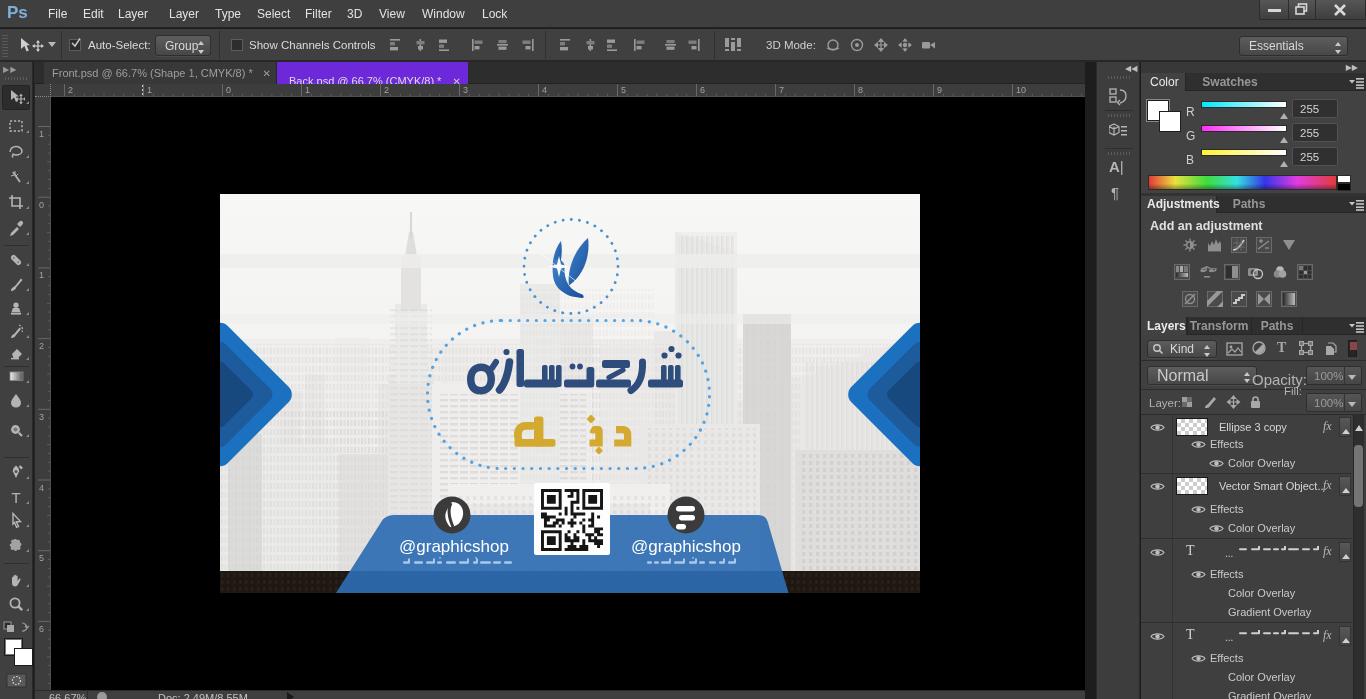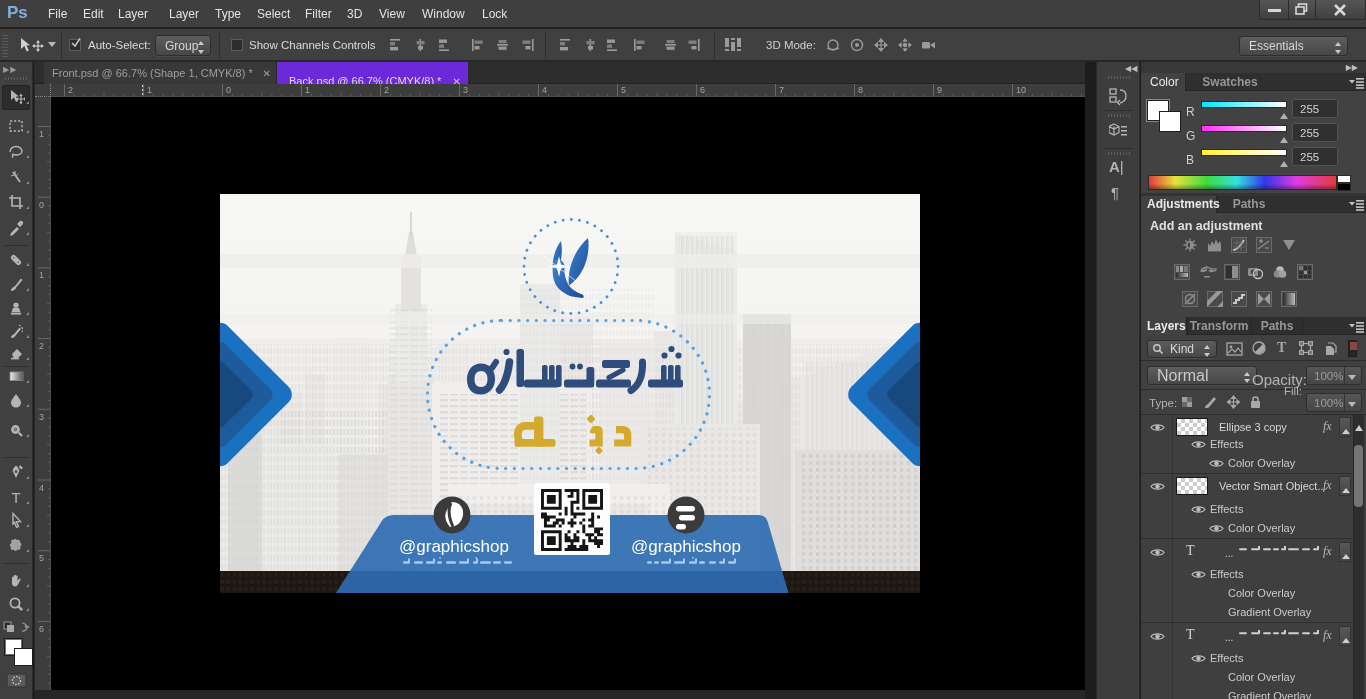--- a/index.html
+++ b/index.html
@@ -483,20 +483,27 @@
         <rect x="13" y="541.6" width="3" height="1" fill="#5d5d5d"></rect>
         <rect x="13" y="550.4" width="3" height="1" fill="#5d5d5d"></rect>
         <rect x="12" y="559.3" width="4" height="1" fill="#5d5d5d"></rect>
         <rect x="13" y="568.1" width="3" height="1" fill="#5d5d5d"></rect>
         <rect x="13" y="576.9" width="3" height="1" fill="#5d5d5d"></rect>
         <rect x="13" y="585.8" width="3" height="1" fill="#5d5d5d"></rect>
       </svg>
     </div>
     <div style="position:absolute;left:1px;top:22px;width:16px;height:13px;background:#3d3d3d;border-right:1px dotted #888;border-bottom:1px dotted #888"></div>
     <div style="position:absolute;left:17px;top:35px;width:1034px;height:593px;background:#000"></div>
+    <div style="position:absolute;left:1px;top:628px;width:1050px;height:9px;background:#3f3f3f;border-top:1px solid #2a2a2a">
+      <div style="position:absolute;left:14px;top:1px;font-size:11px;color:#c2c2c2">66.67%</div>
+      <div style="position:absolute;left:52px;top:0px;width:1px;height:9px;background:#2e2e2e"></div>
+      <div style="position:absolute;left:62px;top:1px;width:10px;height:10px;border-radius:50%;background:#9a9a9a"></div>
+      <div style="position:absolute;left:123px;top:1px;font-size:11px;color:#c2c2c2">Doc: 2.49M/8.55M</div>
+      <div style="position:absolute;left:252px;top:1px;width:0;height:0;border:5px solid transparent;border-left:7px solid #1a1a1a"></div>
+    </div>
   </div>
 <div style="position:absolute;left:51px;top:97px;width:1034px;height:593px;overflow:hidden">
     <svg width="700" height="399" viewBox="0 0 700 399" style="position:absolute;left:169px;top:97px">
 <defs>
 <linearGradient id="sky" x1="0" y1="0" x2="0" y2="1">
 <stop offset="0" stop-color="#f7f7f5"></stop>
           <stop offset="0.6" stop-color="#f2f1ef"></stop>
           <stop offset="1" stop-color="#ededeb"></stop>
         </linearGradient>
 <pattern id="vwin" width="7" height="9" patternUnits="userSpaceOnUse">
@@ -890,21 +897,21 @@
     </svg><div style="position:absolute;left:207px;top:5px;width:9px;height:17px;background:#262626;border:1px solid #1d1d1d">
       <div style="width:7px;height:8px;background:#8c4444;margin:1px"></div>
     </div><div style="position:absolute;left:0;top:26px;width:225px;height:29px;background:#404040;border-bottom:1px solid #2c2c2c"></div><div style="position:absolute;left:6px;top:31px;width:110px;height:19px;background:linear-gradient(#5d5d5d,#474747);border:1px solid #2e2e2e;border-radius:3px;box-shadow:0 1px 0 rgba(255,255,255,0.06)">
       <div style="position:absolute;left:9px;top:50%;transform:translateY(-50%);font-size:16px;color:#c9c9c9">Normal</div>
       <div style="position:absolute;right:6px;top:2px;width:0;height:0;border:3.5px solid transparent;border-bottom:4.5px solid #c9c9c9"></div>
       <div style="position:absolute;right:6px;top:12px;width:0;height:0;border:3.5px solid transparent;border-top:4.5px solid #c9c9c9"></div>
     </div><div style="position:absolute;left:111px;top:36px;font-size:15px;color:#b3b3b3">Opacity:</div><div style="position:absolute;left:165px;top:31px;width:56px;height:19px;background:linear-gradient(#555,#464646);border:1px solid #2e2e2e;border-radius:2px">
       <div style="position:absolute;left:7px;top:50%;transform:translateY(-50%);font-size:11.5px;color:#9b9b9b">100%</div>
       <div style="position:absolute;right:0;top:0;width:17px;height:100%;border-left:1px solid #333"></div>
       <div style="position:absolute;right:5px;top:8px;width:0;height:0;border:4px solid transparent;border-top:5px solid #b9b9b9"></div>
-    </div><div style="position:absolute;left:0;top:55px;width:225px;height:25px;background:#404040;border-bottom:1px solid #2c2c2c"></div><div style="position:absolute;left:8px;top:62px;font-size:11.5px;color:#b3b3b3">Type:</div><svg width="13" height="13" style="position:absolute;left:40px;top:61px">
+    </div><div style="position:absolute;left:0;top:55px;width:225px;height:25px;background:#404040;border-bottom:1px solid #2c2c2c"></div><div style="position:absolute;left:8px;top:62px;font-size:11.5px;color:#b3b3b3">Layer:</div><svg width="13" height="13" style="position:absolute;left:40px;top:61px">
       <g fill="#a8a8a8">
         <rect x="1" y="1" width="5" height="5" opacity="0.9"></rect>
         <rect x="6" y="6" width="5" height="5" opacity="0.9"></rect>
         <rect x="6" y="1" width="5" height="5" opacity="0.4"></rect>
         <rect x="1" y="6" width="5" height="5" opacity="0.4"></rect>
       </g>
     </svg><svg width="15" height="14" style="position:absolute;left:62px;top:60px">
       <path d="M2,13 C2,10.5 3.5,10 5,9 L11,2 L13,4 L7,11 C6,13 4.5,13 2,13 Z" fill="#a8a8a8"></path>
     </svg><svg width="15" height="14" style="position:absolute;left:85px;top:60px">
       <path d="M7.5,1 V13 M1.5,7 H13.5 M7.5,1 l-2,2.4 h4z M7.5,13 l-2,-2.4 h4z M1.5,7 l2.4,-2 v4z M13.5,7 l-2.4,-2 v4z" stroke="#a8a8a8" stroke-width="1.2" fill="#a8a8a8"></path>

